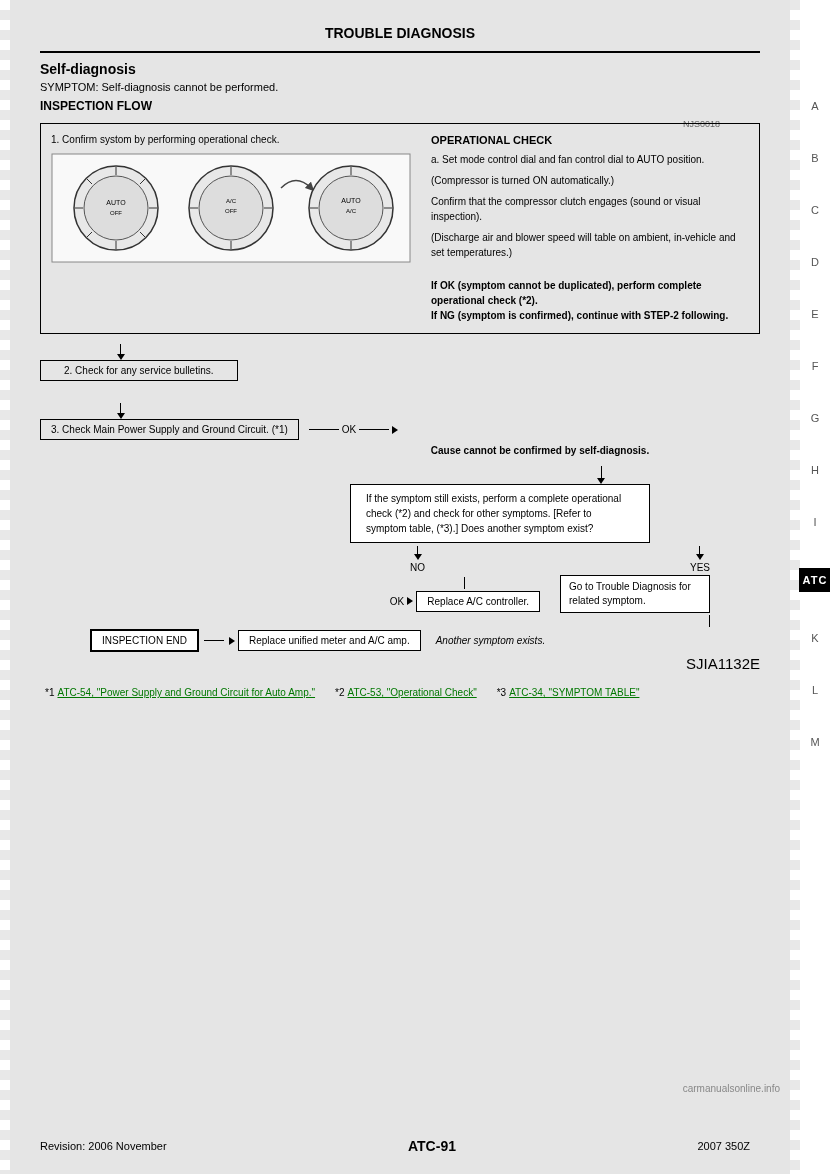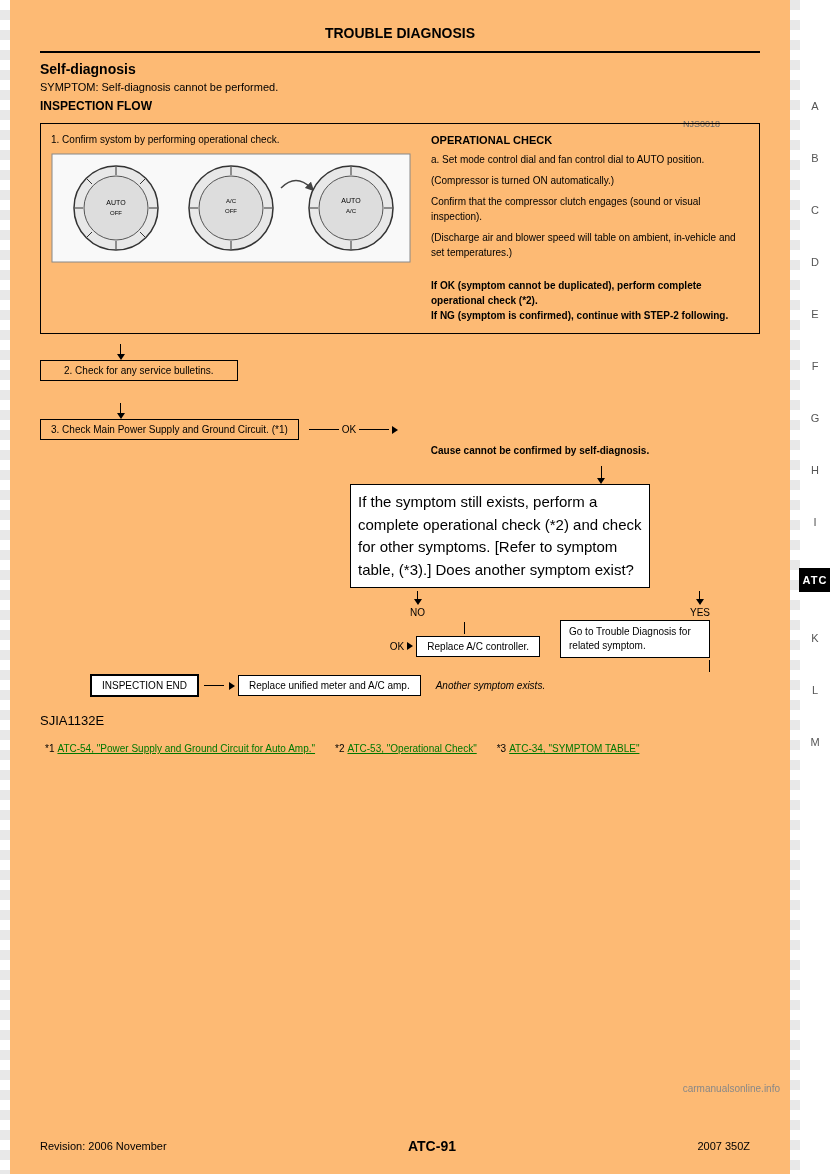--- a/index.html
+++ b/index.html
@@ -27,21 +27,21 @@
       background-size: 20px 20px;
       background-position: 0 0, 0 10px, 10px -10px, -10px 0px;
       z-index: 0;
     }
 
     .page {
       position: absolute;
       top: 0; left: 10px;
       width: 780px;
       height: 1174px;
-      background: #fdba74;
+      background: #e5e5e5;
       z-index: 1;
       padding: 20px 30px;
     }
 
     
     .right-sidebar {
       position: absolute;
       right: 0;
       top: 0;
       width: 30px;
@@ -181,25 +181,25 @@
 
     
     .lower-flow-diagram {
       position: relative;
       width: 100%;
       margin-top: 10px;
     }
 
     .if-symptom-box {
       border: 1px solid #000;
-      padding: 6px 7px;
+      padding: 6px 15px;
       width: 300px;
       margin-left: auto;
       margin-right: 60px;
-      font-size: 15px;
+      font-size: 10px;
       line-height: 1.5;
       background: #fff;
     }
 
     .replace-ac-box {
       border: 1px solid #000;
       padding: 4px 10px;
       font-size: 10px;
       background: #fff;
       display: inline-block;
@@ -283,23 +283,23 @@
     }
 
     
     .dials-svg {
       width: 360px;
       height: 110px;
     }
 
     
     .sjia-ref {
-      font-size: 13px;
-      text-align: left;
-      margin-top: 16px;
+      font-size: 15px;
+      text-align: right;
+      margin-top: 3px;
     }
 
     
     .watermark {
       position: absolute;
       bottom: 80px;
       right: 50px;
       font-size: 10px;
       color: #888;
       z-index: 3;

